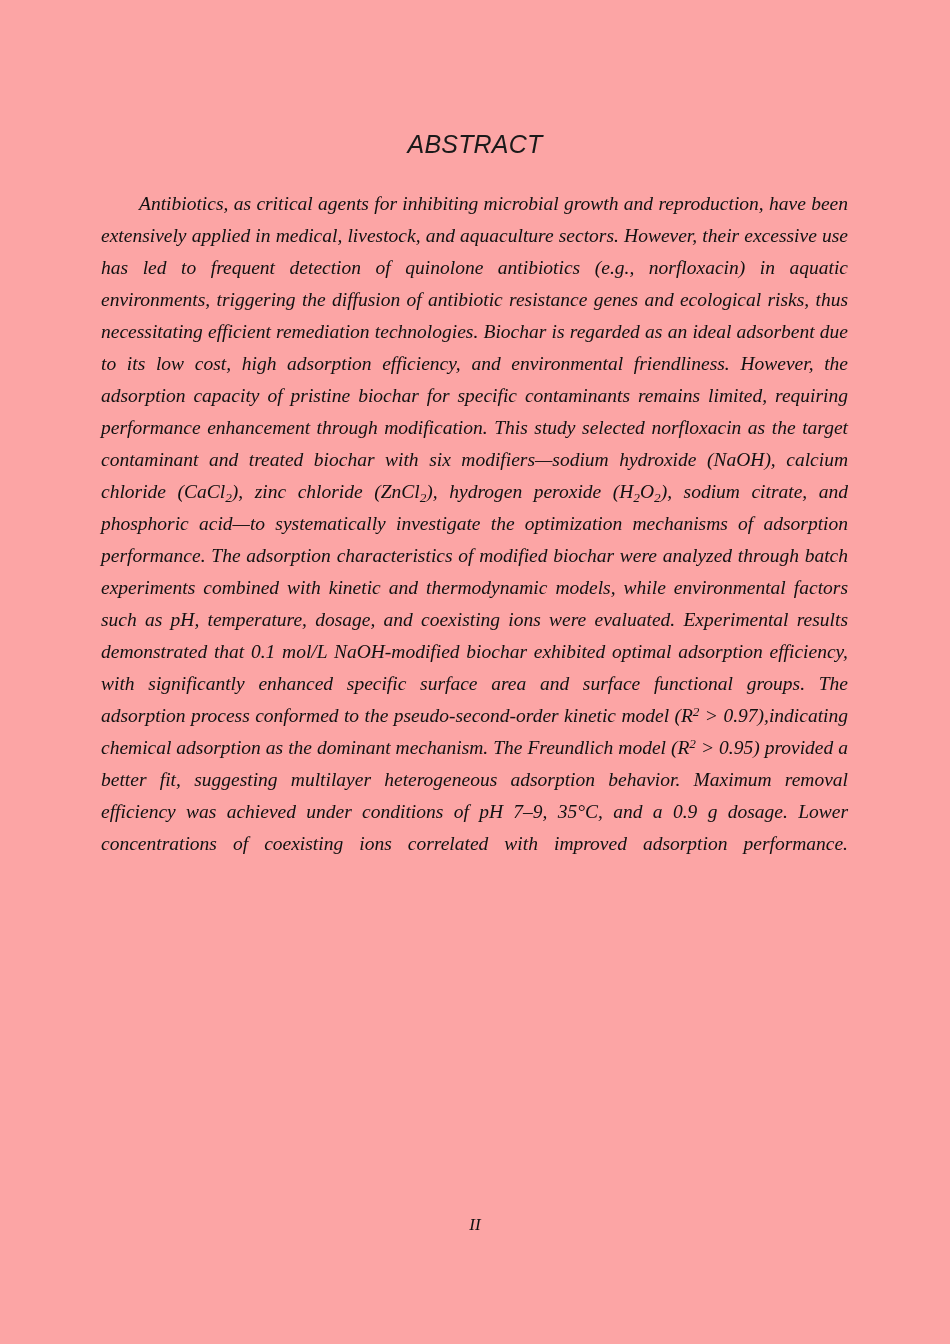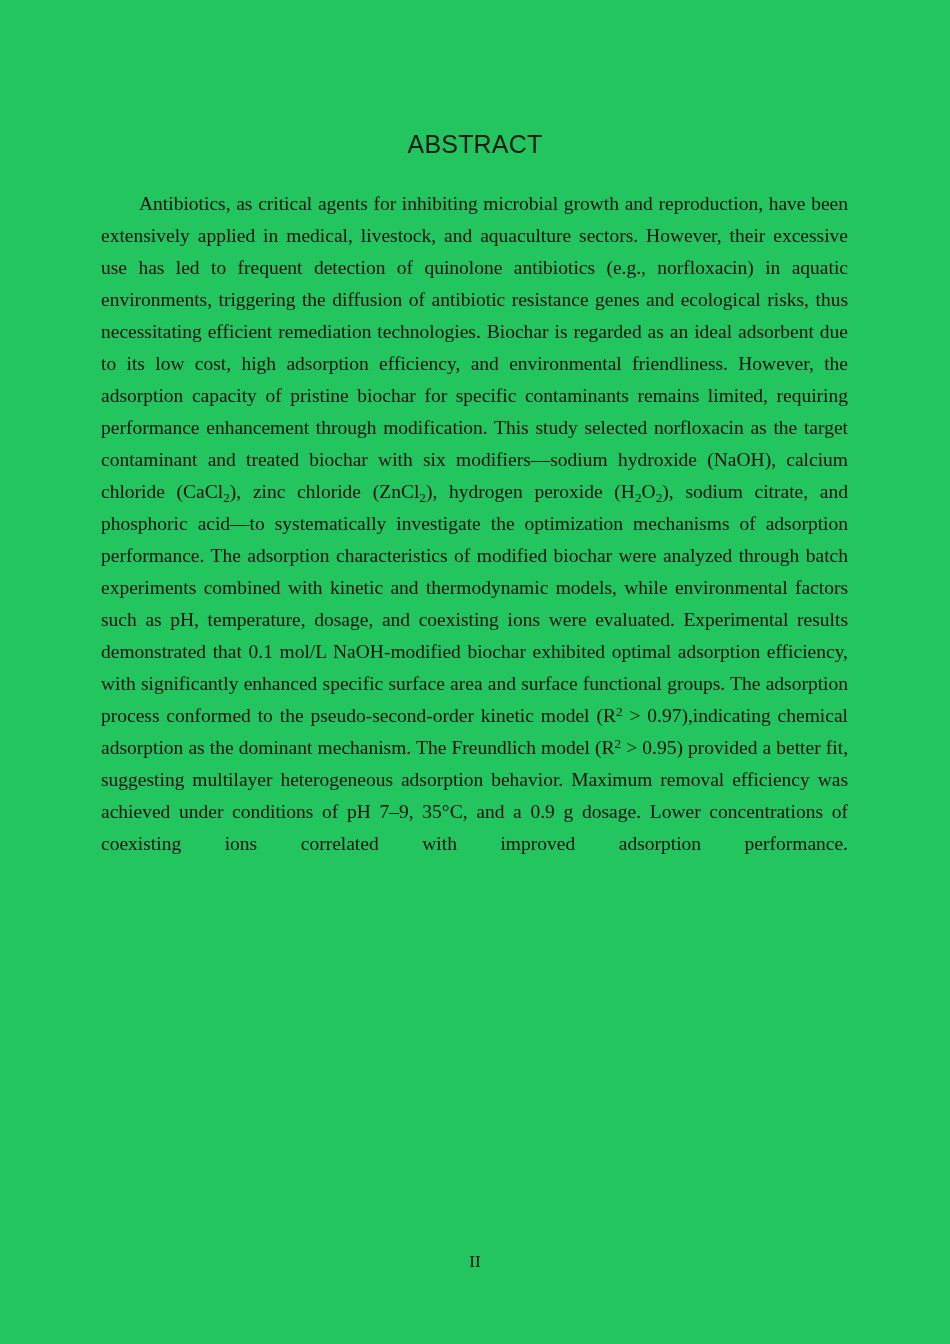--- a/index.html
+++ b/index.html
@@ -12,21 +12,22 @@
     height: 1344px;
     position: relative;
     font-family: "Liberation Serif", "DejaVu Serif", serif;
     color: #000000;
     -webkit-font-smoothing: antialiased;
   }
 
   .page {
     position: absolute;
     inset: 0;
-    background: #22c55e;
+    background: #fca5a5;
+    font-style: italic;
   }
 
   
   .abstract-title {
     position: absolute;
     top: 112px;
     left: 0;
     width: 950px;
     text-align: center;
     font-family: "Liberation Sans", "DejaVu Sans", sans-serif;
@@ -87,21 +88,21 @@
     color: #111111;
   }
   .keywords-label {
     font-weight: bold;
     padding-left: 42px;
   }
 
   
   .page-number {
     position: absolute;
-    top: 1252px;
+    top: 1215px;
     left: 0;
     width: 950px;
     text-align: center;
     font-size: 17px;
     line-height: 20px;
     color: #111111;
   }
 </style>
 </head>
 <body>

